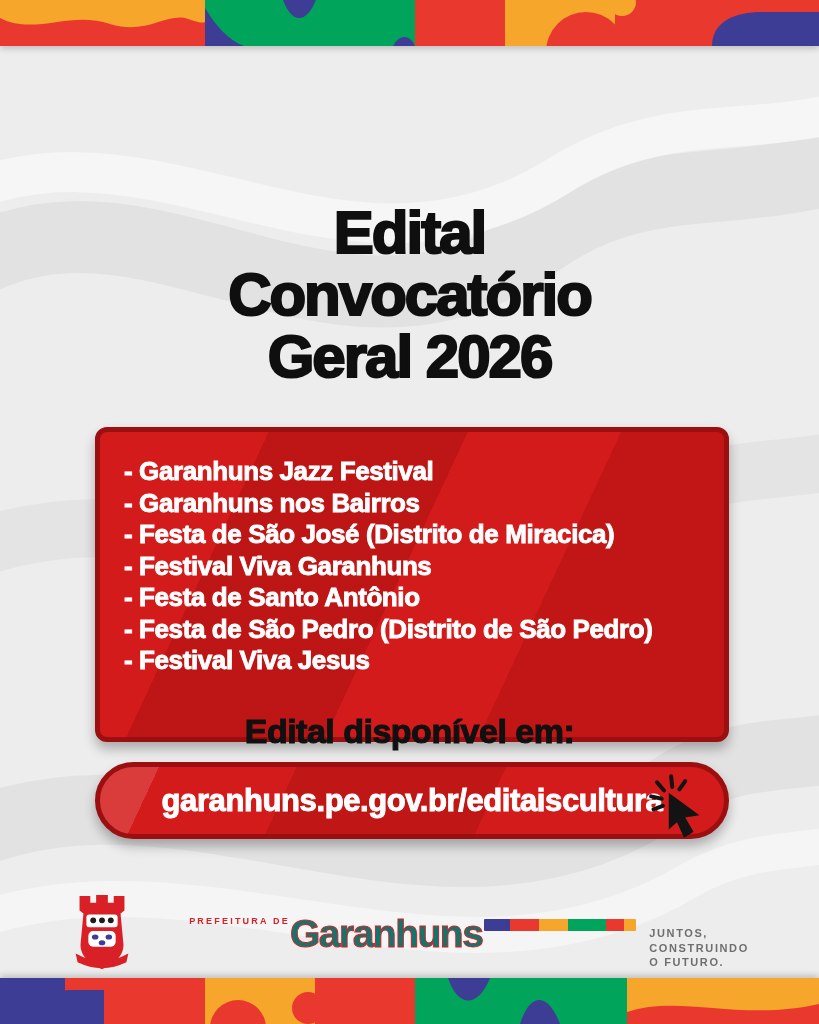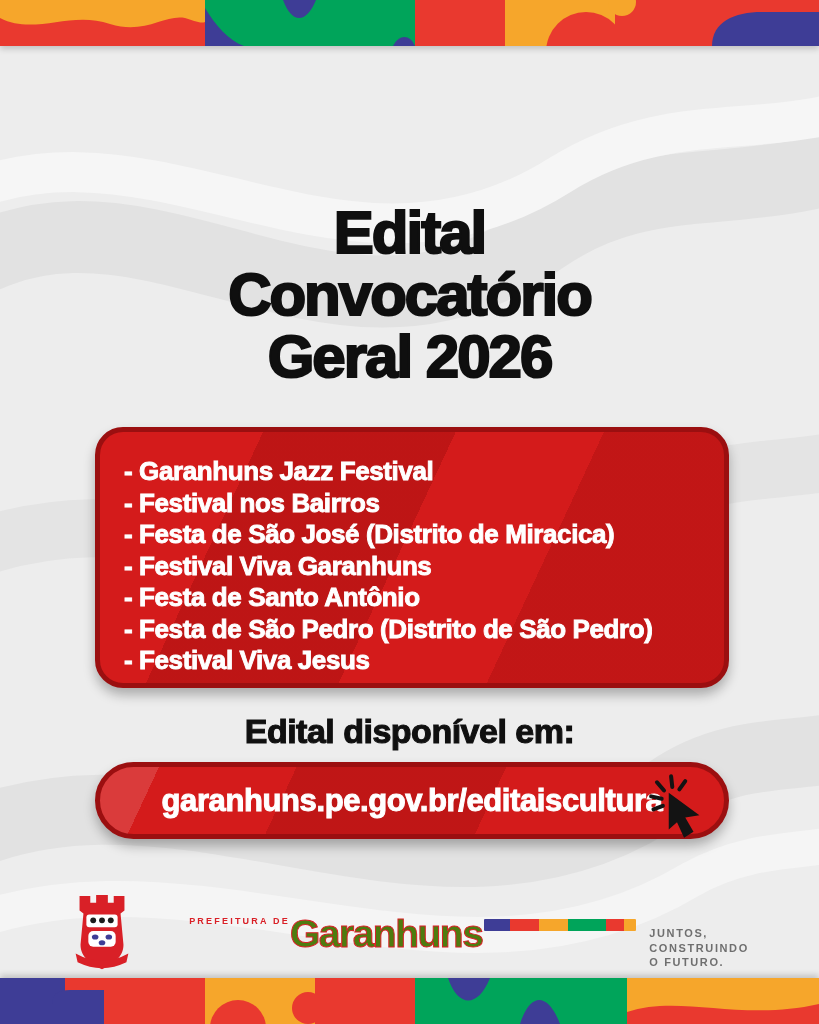--- a/index.html
+++ b/index.html
@@ -15,22 +15,22 @@
   .border-strip { position:absolute; left:0; width:819px; height:46px; display:block; }
   .border-strip.top { top:0; box-shadow:0 3px 6px rgba(0,0,0,.18); }
   .border-strip.bottom { bottom:0; box-shadow:0 -3px 6px rgba(0,0,0,.18); }
 
   
   .title { position:absolute; top:202px; left:0; width:100%; text-align:center;
            font-weight:bold; font-size:60px; line-height:62px; color:#0f0f0f;
            letter-spacing:-2px; -webkit-text-stroke:2.2px #0f0f0f; }
 
   
-  .panel { position:absolute; left:95px; top:427px; width:634px; height:261px;
-           border:5px solid #9b0f10; border-radius:28px;
+  .panel { position:absolute; left:95px; top:427px; width:634px; height:315px;
+           border:5px solid #9b0f10; border-radius:12px;
            background:
              linear-gradient(115deg, rgba(0,0,0,0) 0 22%, rgba(110,0,0,.22) 22% 48%,
                              rgba(0,0,0,0) 48% 68%, rgba(110,0,0,.18) 68% 100%),
              #d41b1b;
            box-shadow:0 7px 12px rgba(0,0,0,.28);
            overflow:hidden; }
   .panel-list { padding:24px 10px 0 24px; }
   .event-line { color:#ffffff; font-weight:bold; font-size:26px; line-height:31.5px;
                 letter-spacing:-.4px; white-space:nowrap; -webkit-text-stroke:.9px #ffffff; }
 
@@ -52,21 +52,21 @@
                -webkit-text-stroke:1px #ffffff; }
   .cursor-icon { position:absolute; right:16px; top:7px; width:62px; height:66px; }
 
   
   .footer-logo { position:absolute; top:893px; left:0; width:100%;
                  display:flex; align-items:center; justify-content:center; gap:13px; }
   .crest { width:64px; height:82px; }
   .logotype { display:flex; flex-direction:row; align-items:flex-start; }
   .org-prefix { color:#d92027; font-weight:bold; font-size:9px; letter-spacing:2.2px;
                 margin-left:42px; margin-bottom:1px; }
-  .org-name { color:#4d7c0f; font-weight:bold; font-size:39px; line-height:36px;
+  .org-name { color:#0f766e; font-weight:bold; font-size:39px; line-height:36px;
               letter-spacing:-1.5px; -webkit-text-stroke:1px #d92027; }
   .mini-bar { margin-top:3px; margin-left:2px; width:152px; height:12px; border-radius:1px;
               background:linear-gradient(90deg,
                 #3e3d96 0 17%, #e9392f 17% 36%, #f6a62b 36% 55%,
                 #00a45a 55% 80%, #e9392f 80% 92%, #f6a62b 92% 100%); }
   .tagline { color:#6f6f6f; font-weight:bold; font-size:11px; line-height:14.5px;
              letter-spacing:1.6px;margin-top:28px; }
 </style>
 </head>
 <body>
@@ -99,21 +99,21 @@
 
   <div class="title">
       <div class="title-line">Edital</div>
       <div class="title-line">Convocatório</div>
       <div class="title-line">Geral 2026</div>
     </div>
 
   <div class="panel">
     <div class="panel-list">
         <div class="event-line">- Garanhuns Jazz Festival</div>
-        <div class="event-line">- Festival nos Bairros</div>
+        <div class="event-line">- Garanhuns nos Bairros</div>
         <div class="event-line">- Festa de São José (Distrito de Miracica)</div>
         <div class="event-line">- Festival Viva Garanhuns</div>
         <div class="event-line">- Festa de Santo Antônio</div>
         <div class="event-line">- Festa de São Pedro (Distrito de São Pedro)</div>
         <div class="event-line">- Festival Viva Jesus</div>
       </div>
   </div>
 
   <div class="available">Edital disponível em:</div>
 

